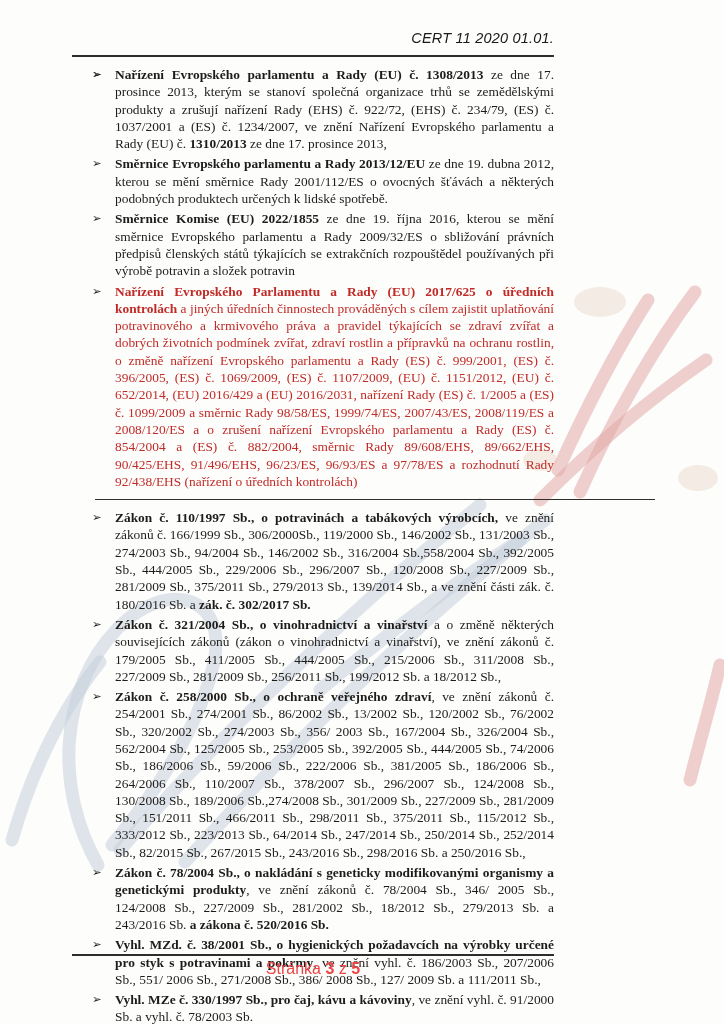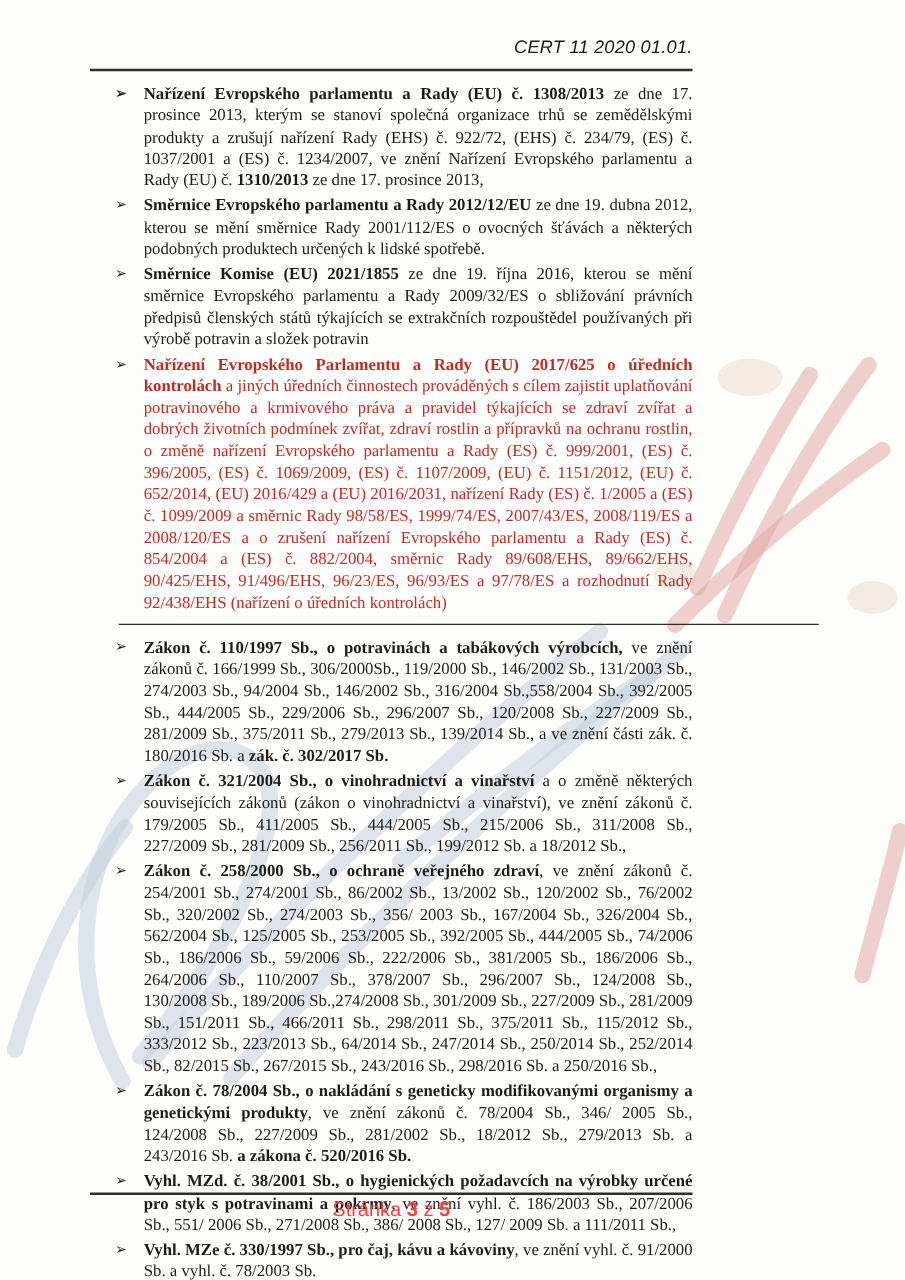--- a/index.html
+++ b/index.html
@@ -86,22 +86,22 @@
   <path class="wm-stroke wm-blue" d="M 12 840 C 32 770, 60 712, 100 662"></path>
 </svg>
 
 <div class="page">
   <div class="header-code">CERT 11 2020 01.01.</div>
   <div class="rule rule-top"></div>
 
   <div class="list">
       <div class="li"><span class="bullet">➢</span></div>
       <div class="li"><span class="bullet">➢</span><span><span class="b">Nařízení Evropského parlamentu a Rady (EU) č. 1308/2013</span><span> ze dne 17. prosince 2013, kterým se stanoví společná organizace trhů se zemědělskými produkty a zrušují nařízení Rady (EHS) č. 922/72, (EHS) č. 234/79, (ES) č. 1037/2001 a (ES) č. 1234/2007, ve znění Nařízení Evropského parlamentu a Rady (EU) č. </span><span class="b">1310/2013</span><span> ze dne 17. prosince 2013,</span></span></div>
-      <div class="li"><span class="bullet">➢</span><span><span class="b">Směrnice Evropského parlamentu a Rady 2012/12/EU</span><span> ze dne 19. dubna 2012, kterou se mění směrnice Rady 2001/112/ES o ovocných šťávách a některých podobných produktech určených k lidské spotřebě.</span></span></div>
-      <div class="li"><span class="bullet">➢</span><span><span class="b">Směrnice Komise (EU) 2021/1855</span><span> ze dne 19. října 2016, kterou se mění směrnice Evropského parlamentu a Rady 2009/32/ES o sbližování právních předpisů členských států týkajících se extrakčních rozpouštědel používaných při výrobě potravin a složek potravin</span></span></div>
+      <div class="li"><span class="bullet">➢</span><span><span class="b">Směrnice Evropského parlamentu a Rady 2013/12/EU</span><span> ze dne 19. dubna 2012, kterou se mění směrnice Rady 2001/112/ES o ovocných šťávách a některých podobných produktech určených k lidské spotřebě.</span></span></div>
+      <div class="li"><span class="bullet">➢</span><span><span class="b">Směrnice Komise (EU) 2022/1855</span><span> ze dne 19. října 2016, kterou se mění směrnice Evropského parlamentu a Rady 2009/32/ES o sbližování právních předpisů členských států týkajících se extrakčních rozpouštědel používaných při výrobě potravin a složek potravin</span></span></div>
       <div class="li red"><span class="bullet">➢</span><span><span class="b">Nařízení Evropského Parlamentu a Rady (EU) 2017/625 o úředních kontrolách</span><span> a jiných úředních činnostech prováděných s cílem zajistit uplatňování potravinového a krmivového práva a pravidel týkajících se zdraví zvířat a dobrých životních podmínek zvířat, zdraví rostlin a přípravků na ochranu rostlin, o změně nařízení Evropského parlamentu a Rady (ES) č. 999/2001, (ES) č. 396/2005, (ES) č. 1069/2009, (ES) č. 1107/2009, (EU) č. 1151/2012, (EU) č. 652/2014, (EU) 2016/429 a (EU) 2016/2031, nařízení Rady (ES) č. 1/2005 a (ES) č. 1099/2009 a směrnic Rady 98/58/ES, 1999/74/ES, 2007/43/ES, 2008/119/ES a 2008/120/ES a o zrušení nařízení Evropského parlamentu a Rady (ES) č. 854/2004 a (ES) č. 882/2004, směrnic Rady 89/608/EHS, 89/662/EHS, 90/425/EHS, 91/496/EHS, 96/23/ES, 96/93/ES a 97/78/ES a rozhodnutí Rady 92/438/EHS (nařízení o úředních kontrolách)</span></span></div>
     </div>
 
   <div class="rule rule-mid"></div>
 
   <div class="list">
       <div class="li"><span class="bullet">➢</span><span><span class="b">Zákon č. 110/1997 Sb., o potravinách a tabákových výrobcích,</span><span> ve znění zákonů č. 166/1999 Sb., 306/2000Sb., 119/2000 Sb., 146/2002 Sb., 131/2003 Sb., 274/2003 Sb., 94/2004 Sb., 146/2002 Sb., 316/2004 Sb.,558/2004 Sb., 392/2005 Sb., 444/2005 Sb., 229/2006 Sb., 296/2007 Sb., 120/2008 Sb., 227/2009 Sb., 281/2009 Sb., 375/2011 Sb., 279/2013 Sb., 139/2014 Sb., a ve znění části zák. č. 180/2016 Sb. a </span><span class="b">zák. č. 302/2017 Sb.</span></span></div>
       <div class="li"><span class="bullet">➢</span><span><span class="b">Zákon č. 321/2004 Sb., o vinohradnictví a vinařství</span><span> a o změně některých souvisejících zákonů (zákon o vinohradnictví a vinařství), ve znění zákonů č. 179/2005 Sb., 411/2005 Sb., 444/2005 Sb., 215/2006 Sb., 311/2008 Sb., 227/2009 Sb., 281/2009 Sb., 256/2011 Sb., 199/2012 Sb. a 18/2012 Sb.,</span></span></div>
       <div class="li"><span class="bullet">➢</span><span><span class="b">Zákon č. 258/2000 Sb., o ochraně veřejného zdraví</span><span>, ve znění zákonů č. 254/2001 Sb., 274/2001 Sb., 86/2002 Sb., 13/2002 Sb., 120/2002 Sb., 76/2002 Sb., 320/2002 Sb., 274/2003 Sb., 356/ 2003 Sb., 167/2004 Sb., 326/2004 Sb., 562/2004 Sb., 125/2005 Sb., 253/2005 Sb., 392/2005 Sb., 444/2005 Sb., 74/2006 Sb., 186/2006 Sb., 59/2006 Sb., 222/2006 Sb., 381/2005 Sb., 186/2006 Sb., 264/2006 Sb., 110/2007 Sb., 378/2007 Sb., 296/2007 Sb., 124/2008 Sb., 130/2008 Sb., 189/2006 Sb.,274/2008 Sb., 301/2009 Sb., 227/2009 Sb., 281/2009 Sb., 151/2011 Sb., 466/2011 Sb., 298/2011 Sb., 375/2011 Sb., 115/2012 Sb., 333/2012 Sb., 223/2013 Sb., 64/2014 Sb., 247/2014 Sb., 250/2014 Sb., 252/2014 Sb., 82/2015 Sb., 267/2015 Sb., 243/2016 Sb., 298/2016 Sb. a 250/2016 Sb.,</span></span></div>
       <div class="li"><span class="bullet">➢</span><span><span class="b">Zákon č. 78/2004 Sb., o nakládání s geneticky modifikovanými organismy a genetickými produkty</span><span>, ve znění zákonů č. 78/2004 Sb., 346/ 2005 Sb., 124/2008 Sb., 227/2009 Sb., 281/2002 Sb., 18/2012 Sb., 279/2013 Sb. a 243/2016 Sb. </span><span class="b">a zákona č. 520/2016 Sb.</span></span></div>

